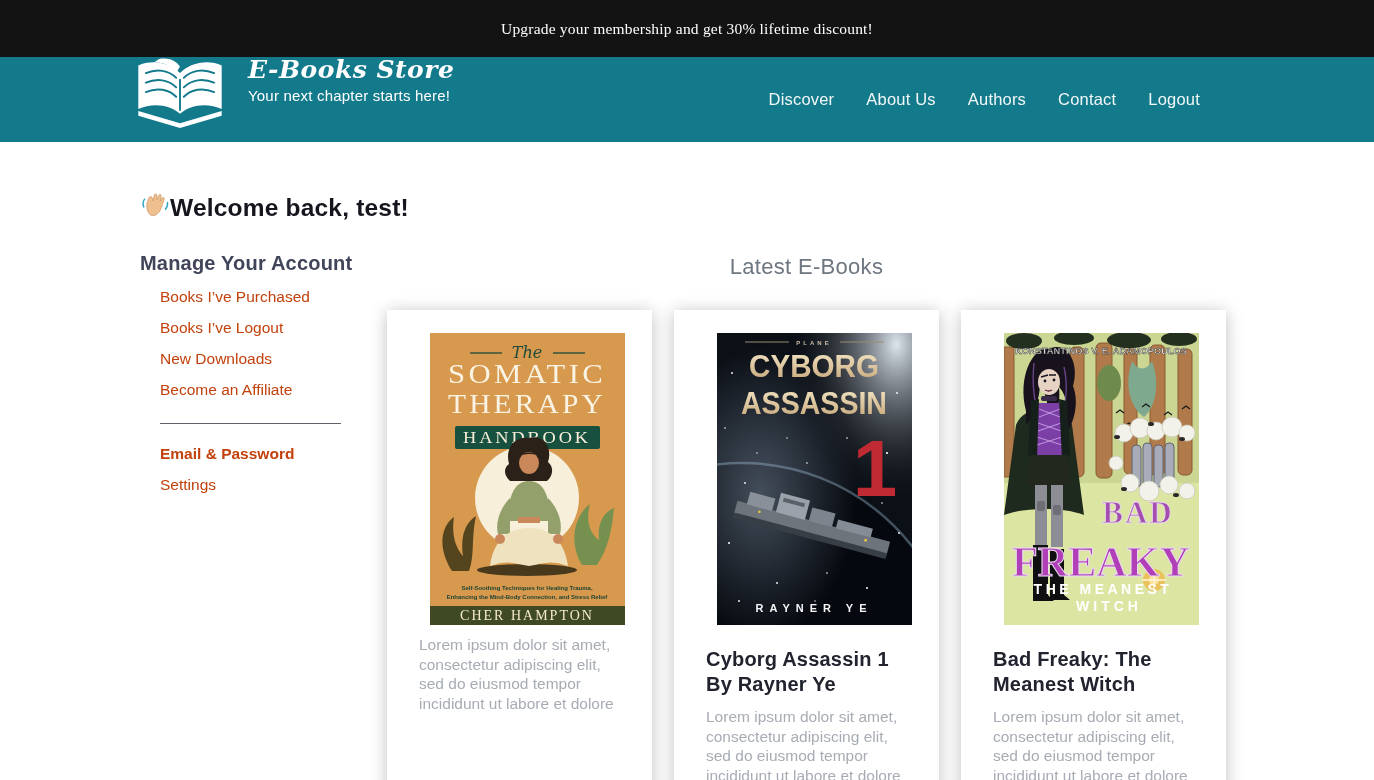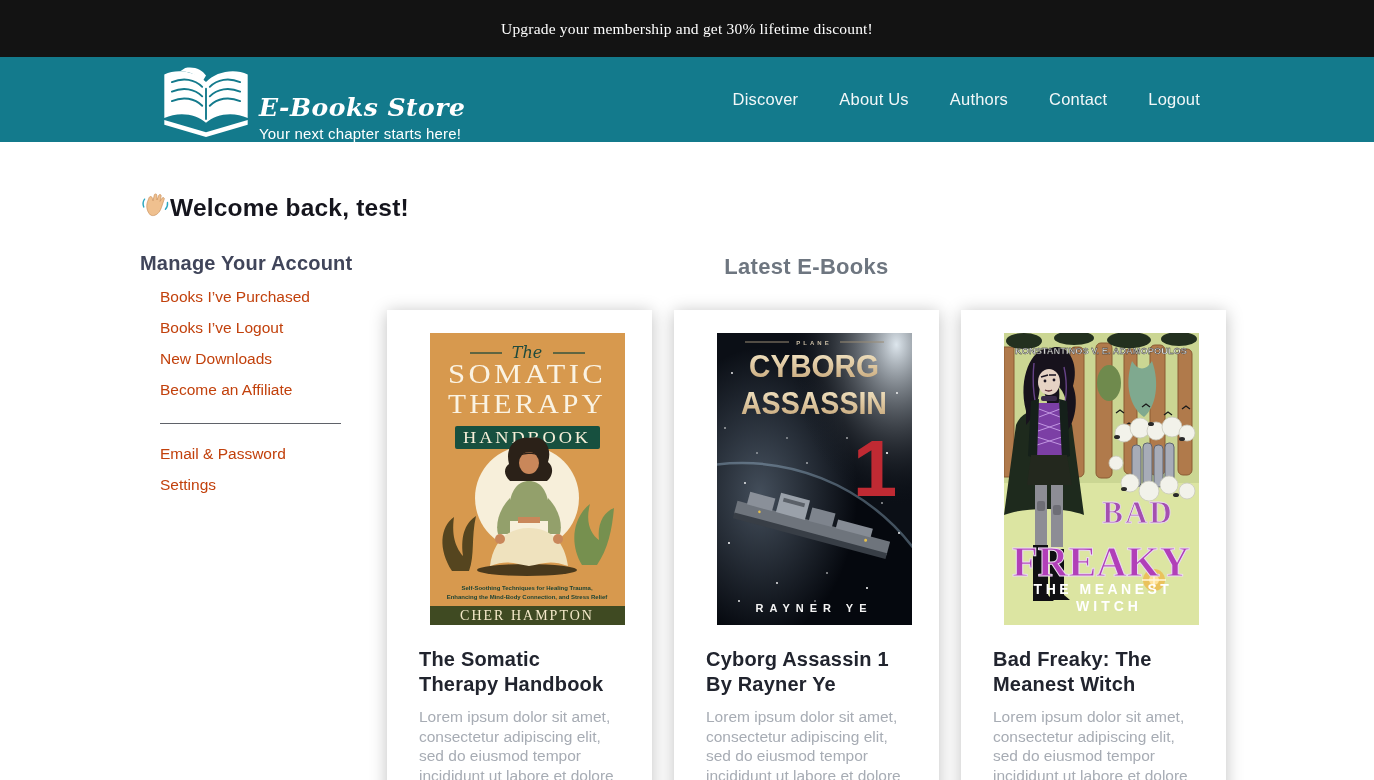--- a/index.html
+++ b/index.html
@@ -10,50 +10,50 @@
     background:#ffffff; font-family:"Liberation Sans", sans-serif;
   }
   
   .promo {
     height:57px; background:#131313; color:#ffffff;
     display:flex; align-items:center; justify-content:center;
     font-size:15.5px; letter-spacing:0.2px;font-family:Liberation Serif, serif;
   }
   
   .header { position:relative; height:85px; background:#137A8C; }
-  .brand { position:absolute; left:156px; top:0; height:100%; display:flex; align-items:flex-end; gap:3px; cursor:pointer; }
+  .brand { position:absolute; left:130px; top:0; height:100%; display:flex; align-items:flex-start; gap:18px; cursor:pointer; }
   .brand-name {
     color:#ffffff; font-size:25px; font-weight:700; font-style:italic;
     font-family:"DejaVu Serif", serif; letter-spacing:0.5px; line-height:1.05;
   }
   .brand-tagline { color:#ffffff; font-size:15px; margin-top:4px; letter-spacing:0.2px; }
   .nav {
     position:absolute; right:174px; top:0; height:100%;
-    display:flex; align-items:center; gap:41px;
+    display:flex; align-items:center; gap:32px;
   }
   .nav a { color:#F2F7F8; font-size:16.5px; text-decoration:none; cursor:pointer; letter-spacing:0.2px; }
   
   .welcome {
     position:absolute; left:140px; top:190px;
     display:flex; align-items:center; 
     font-size:24.5px; font-weight:700; color:#15151D; letter-spacing:0.2px;
   }
   
   .sidebar { position:absolute; left:140px; top:252px; width:220px; }
   .sidebar h2 { font-size:20px; font-weight:700; color:#40455A; letter-spacing:0.2px; margin-bottom:2px; }
   .side-link {
     display:block; margin:12px 0 12px 20px; color:#c2410c;
     font-size:15.5px; line-height:19px; text-decoration:none; cursor:pointer;
   }
   .side-divider { margin:24px 0 10px 20px; width:181px; border:none; border-top:1px solid #5F6269; }
-  .side-link.secondary { margin-top:20px; }
+  .side-link.secondary { margin-top:20px;font-weight:bold; }
   
   .latest-title {
     position:absolute; left:387px; top:254px; width:839px; text-align:center;
-    font-size:22px; font-weight:700; color:#6E7680; letter-spacing:0.3px;
+    font-size:22px; font-weight:400; color:#6E7680; letter-spacing:0.3px;
   }
   .cards { position:absolute; left:387px; top:310px; display:flex; gap:22px; }
   .card {
     width:265px; height:620px; background:#ffffff;
     box-shadow:0 2px 16px rgba(0,0,0,0.25);
     padding:23px 32px 0; cursor:pointer;
   }
   .cover { width:179px; height:292px; margin:0 auto; display:block; }
   .cover svg { display:block; }
   .card h3 {
@@ -155,21 +155,20 @@
           <rect x="88" y="184" width="22" height="6" fill="#C9875A"></rect>
           <path d="M60 233 C63 210 76 195 99 195 C122 195 135 210 138 233 C120 226 112 231 99 233 C86 231 78 226 60 233 Z" fill="#EFE2BE"></path>
           <circle cx="70" cy="206" r="5" fill="#C9875A"></circle>
           <circle cx="128" cy="206" r="5" fill="#C9875A"></circle>
           <text x="97" y="257" text-anchor="middle" font-size="6" font-weight="bold" fill="#1E4434">Self-Soothing Techniques for Healing Trauma,</text>
           <text x="97" y="266" text-anchor="middle" font-size="6" font-weight="bold" fill="#1E4434">Enhancing the Mind-Body Connection, and Stress Relief</text>
           <rect x="0" y="273" width="195" height="19" fill="#3F4A22"></rect>
           <text x="97" y="287" text-anchor="middle" font-family="Liberation Serif, serif" font-size="14" letter-spacing="2" fill="#F4E9C9">CHER HAMPTON</text>
         </svg>
       </span>
-      <h3>The Somatic Therapy Handbook</h3>
       <p>Lorem ipsum dolor sit amet, consectetur adipiscing elit, sed do eiusmod tempor incididunt ut labore et dolore</p>
     </article>
 
     <article class="card">
       <span class="cover">
         <svg width="195" height="292" viewBox="0 0 195 292">
           <defs>
             <linearGradient id="cg" x1="0" y1="0" x2="0" y2="1">
               <stop offset="0" stop-color="#F5E8C8"></stop>
                 <stop offset="1" stop-color="#C4A375"></stop>

